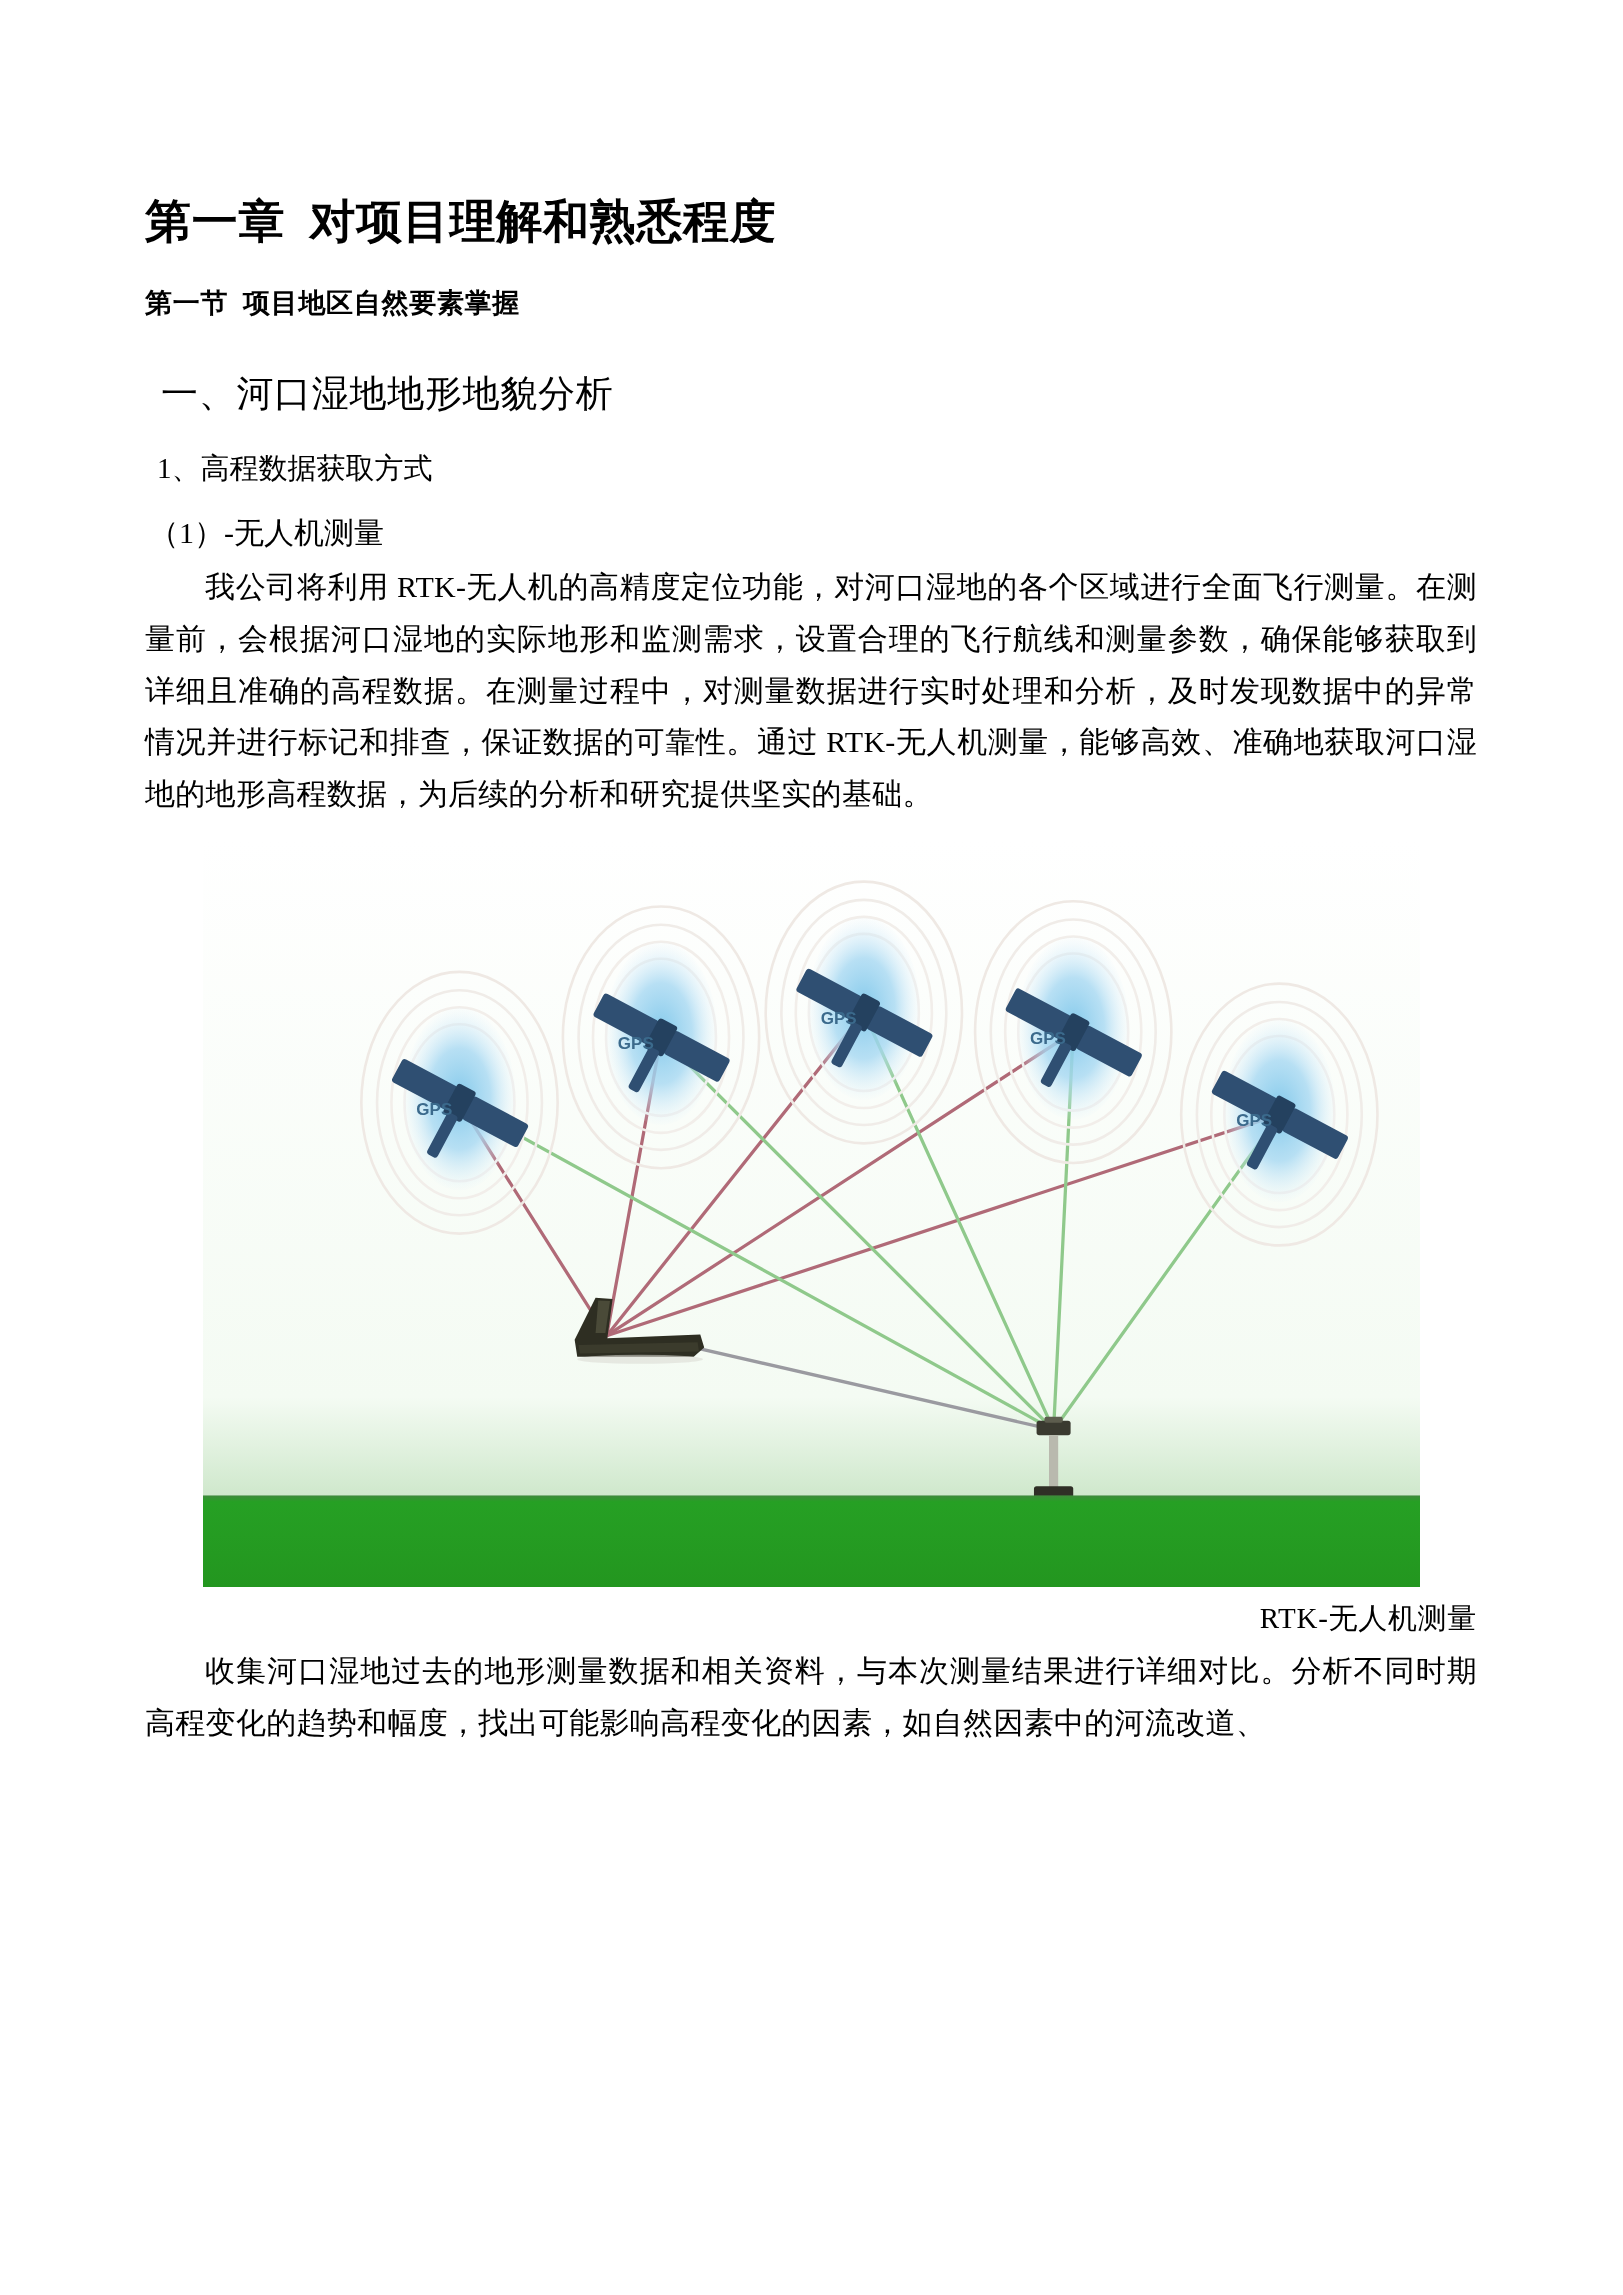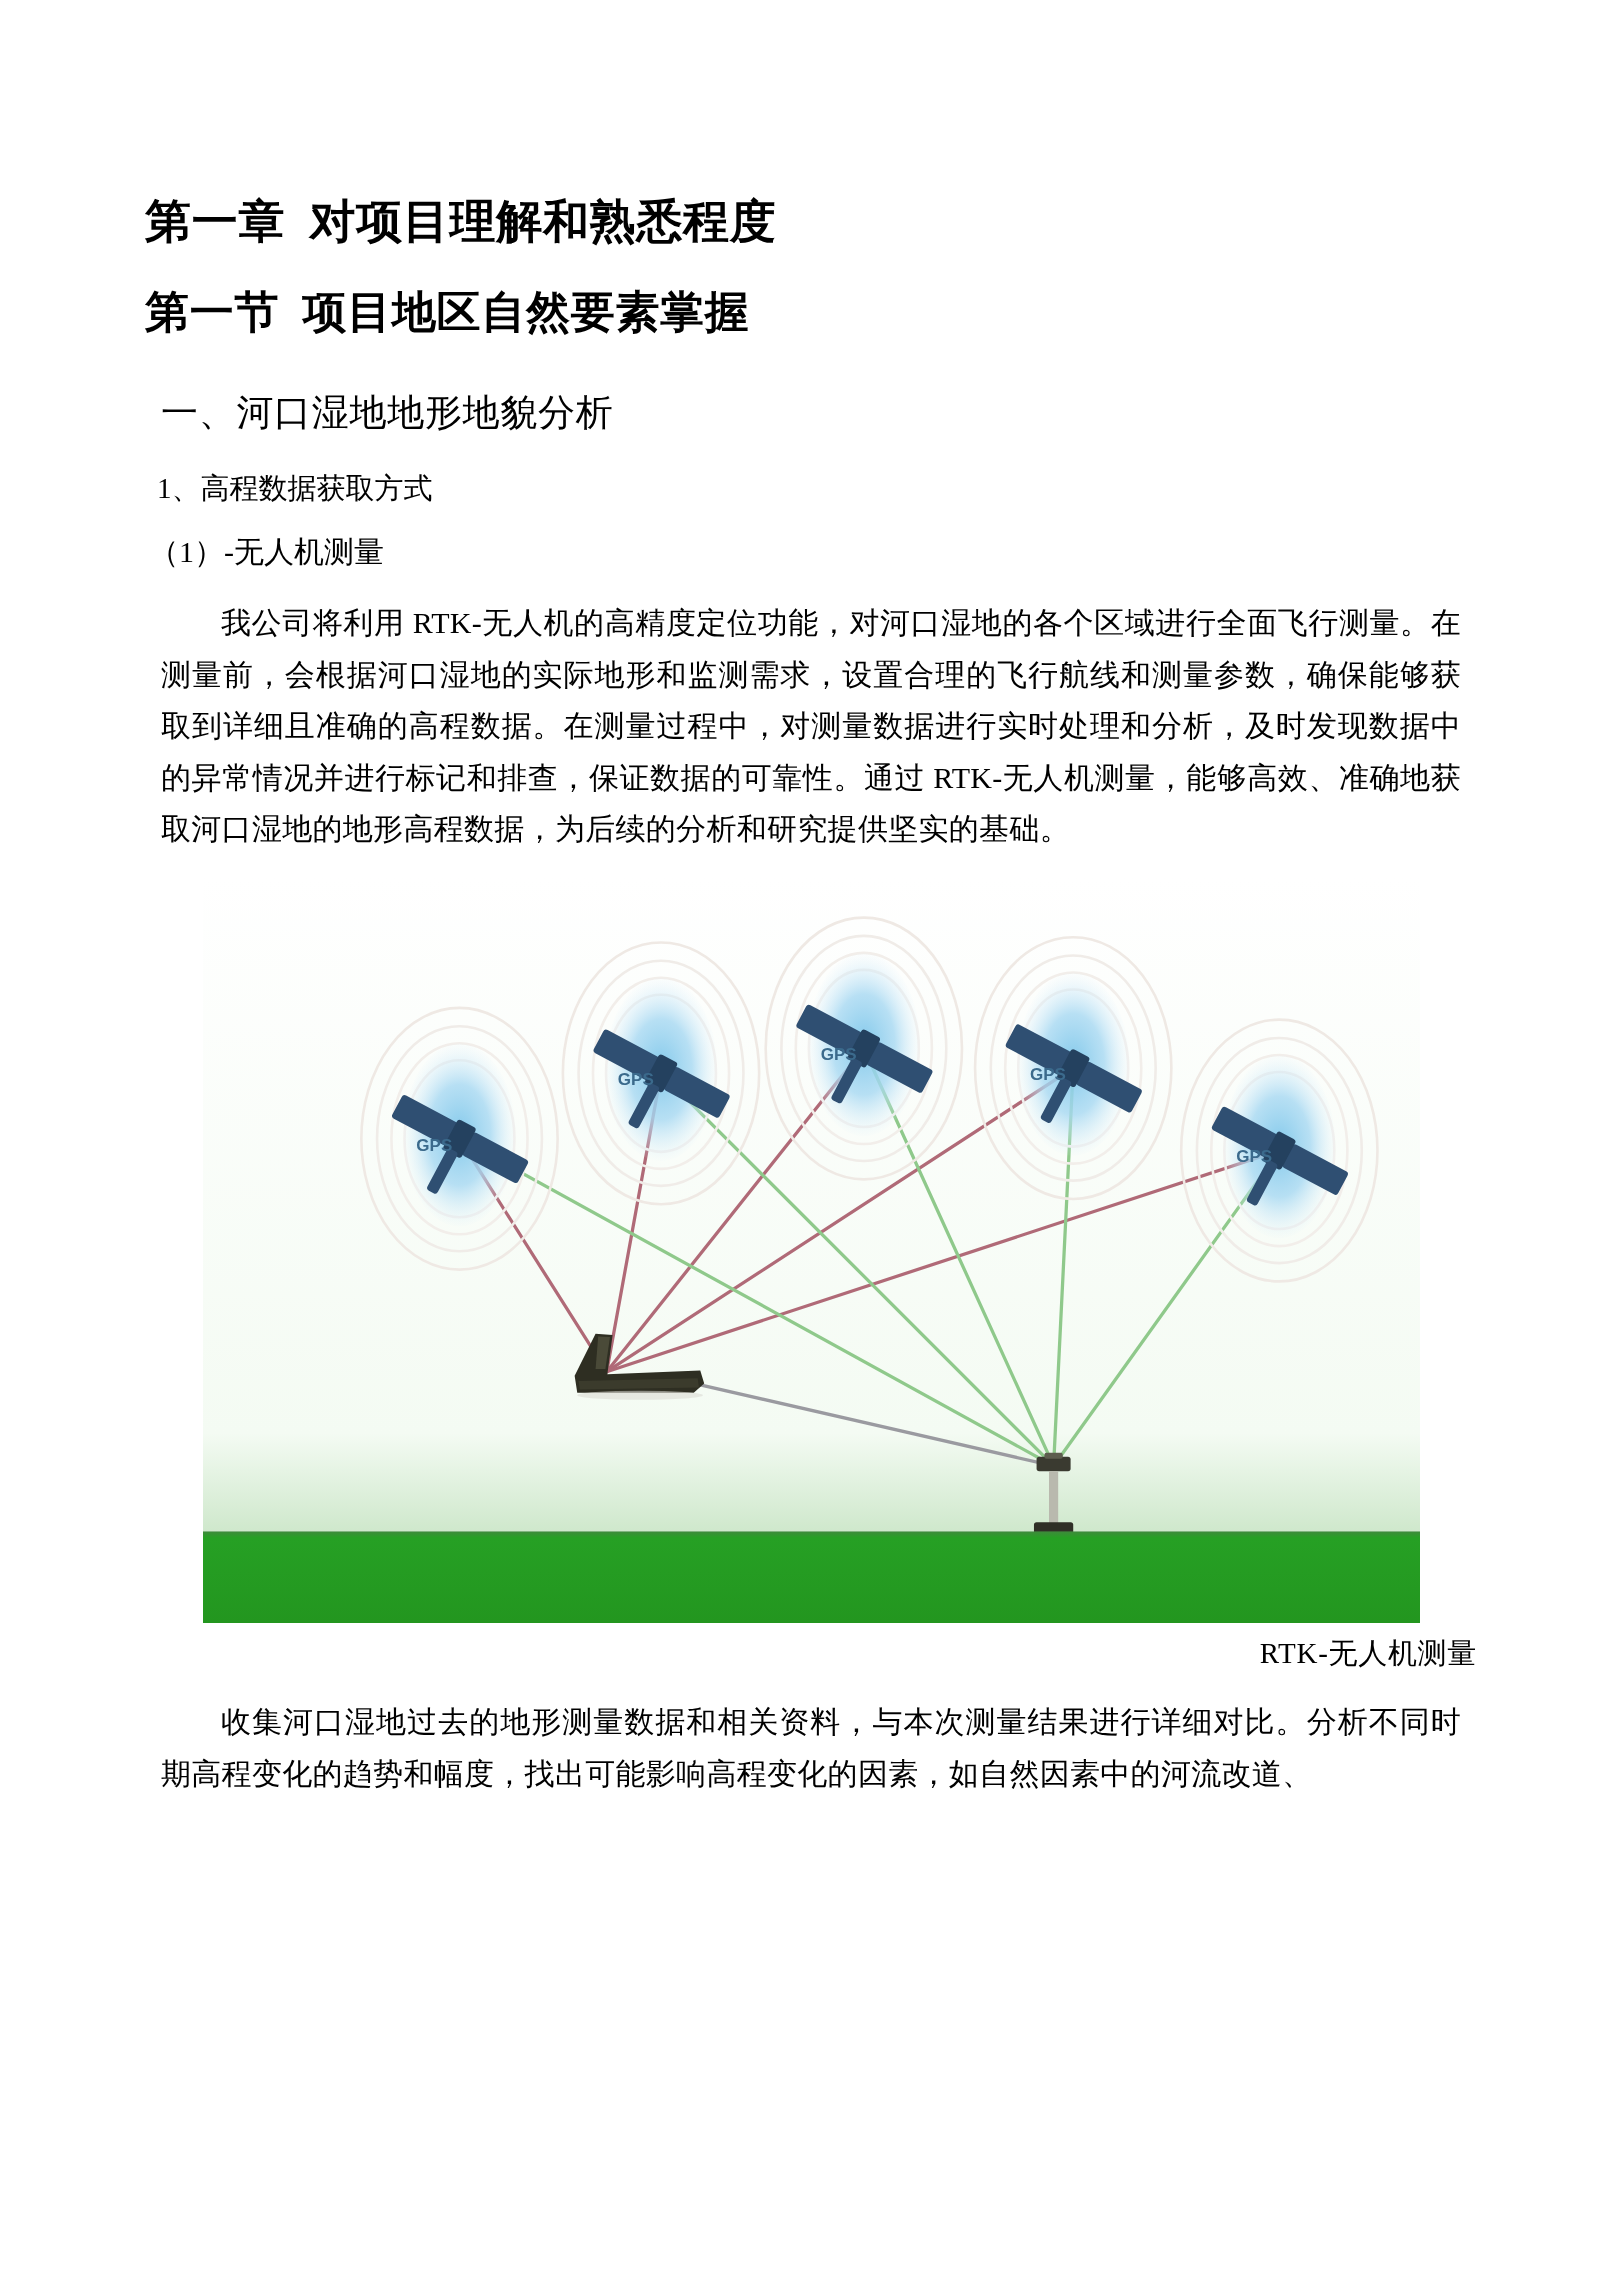--- a/index.html
+++ b/index.html
@@ -31,21 +31,21 @@
   .h-chapter {
     font-size: 46px;
     font-weight: bold;
     letter-spacing: 0.7px;
     line-height: 1.15;
     margin: 0;
     padding-top: 196px;
     white-space: pre;
   }
   .h-section {
-    font-size: 44px;
+    font-size: 27px;
     font-weight: bold;
     letter-spacing: 0.7px;
     line-height: 1.15;
     margin: 0;
     padding-top: 39px;
     white-space: pre;
   }
   .h-item {
     font-size: 37px;
     font-weight: normal;
@@ -74,21 +74,21 @@
     line-height: 1.2;
     margin: 0;
     padding-top: 17px;
     padding-left: 3.9px;
   }
 
   
   .para {
     font-size: 30px;
     line-height: 1.72;
-    margin: 16px;
+    margin: 0;
     text-align: justify;
     text-justify: inter-ideograph;
     text-indent: 2em;
     padding-top: 10.5px;
     letter-spacing: 0.3px;
   }
   .para-tight {
     padding-top: 6.5px;
   }
 

